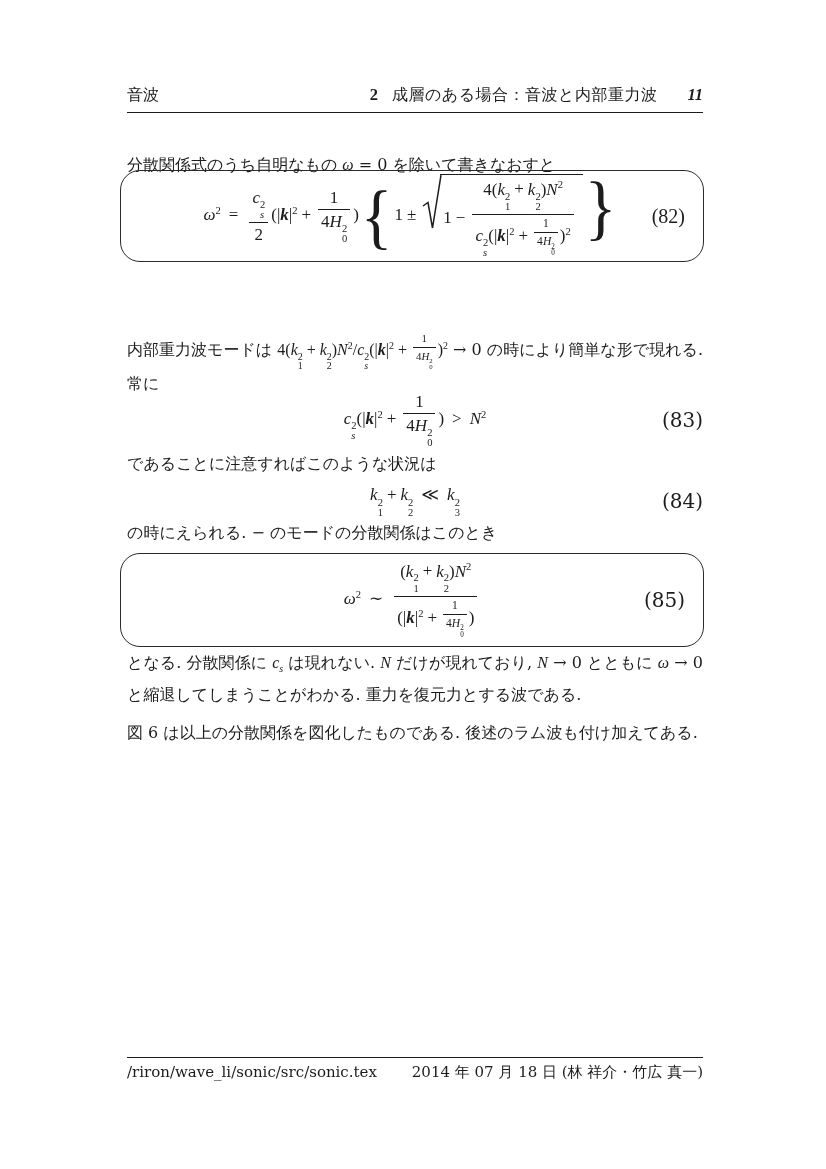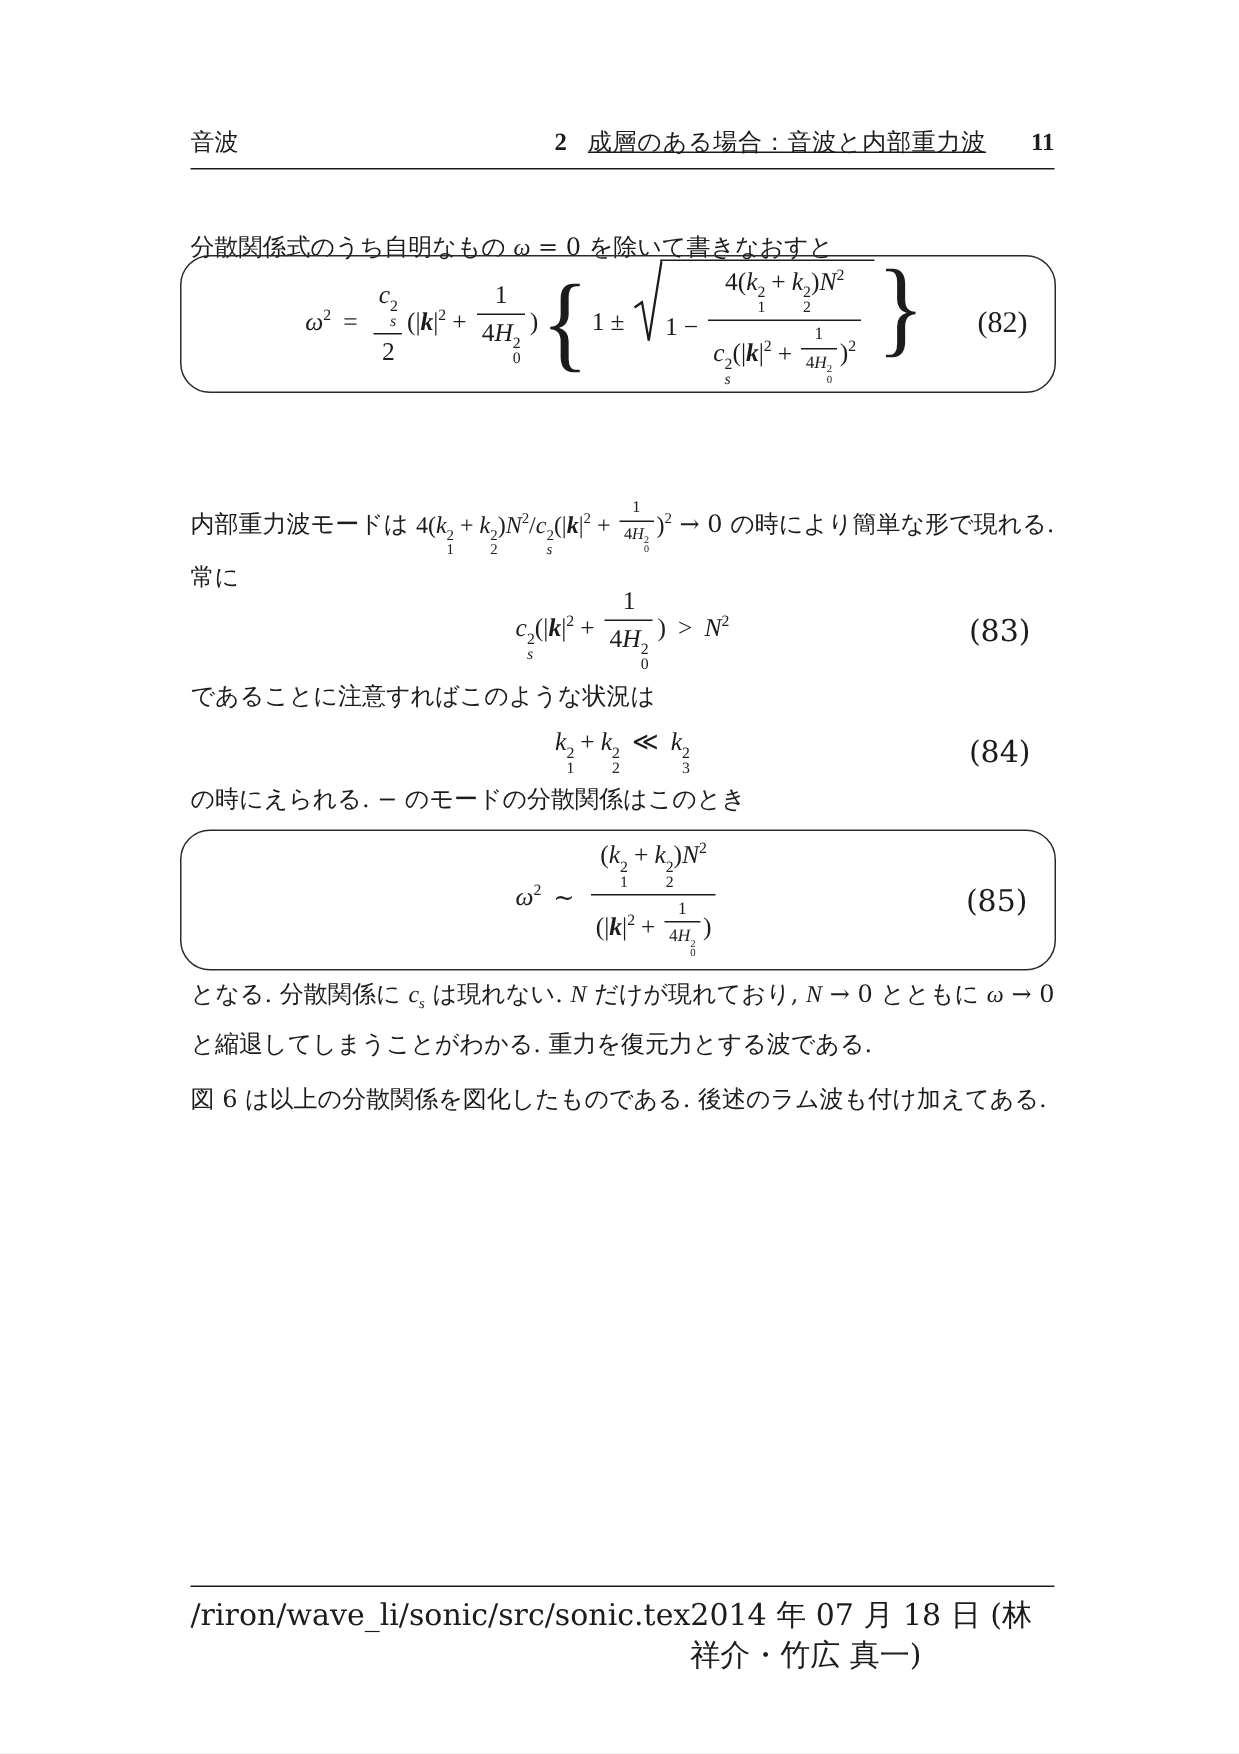--- a/index.html
+++ b/index.html
@@ -9,29 +9,29 @@
     font-family:"DejaVu Serif","Liberation Serif",serif;
   }
   
   .header {
     position:absolute; left:127px; width:576px; top:85px;
     display:flex; justify-content:space-between; align-items:baseline;
     font-family:"DejaVu Sans","Liberation Sans",sans-serif; font-size:16px;
   }
   .header-right { display:flex; align-items:baseline; gap:14px; }
   .hnum { font-family:"Liberation Serif","DejaVu Serif",serif; font-weight:bold; font-size:16.5px; }
-  .sec-title { font-weight:500; letter-spacing:0.5px;text-decoration:underline; }
-  .pageno { margin-left:16px; }
+  .sec-title { font-weight:500; letter-spacing:0.5px; }
+  .pageno { margin-left:16px;font-style:italic; }
   .rule { position:absolute; left:127px; width:576px; height:1px; background:#1c1c1c; }
   .rule-top { top:112px; }
   .rule-bottom { top:1057px; }
   .footer {
     position:absolute; left:127px; width:576px; top:1063px;
-    display:flex; align-items:baseline;
-    font-size:20px;
+    display:flex; justify-content:space-between; align-items:baseline;
+    font-size:15px;
   }
   
   .para {
     position:absolute; left:127px; width:576px; margin:0;
     font-size:16px; line-height:26px; text-align:justify;
   }
   
   .math { font-family:"Liberation Serif","DejaVu Serif",serif; white-space:nowrap; }
   .dmath { font-size:17px; }
   .mi  { font-style:italic; }
@@ -54,21 +54,21 @@
           height:66px; margin:0 2px; transform:scaleY(1.08); font-weight:300; }
   
   .eqbox {
     position:absolute; left:120px; width:584px; box-sizing:border-box;
     border:1.2px solid #2a2a2a; border-radius:20px;
     display:flex; align-items:center;
   }
   .eqrow { position:relative; width:100%; display:flex; justify-content:center; align-items:center; }
   .eqline { position:absolute; left:127px; width:576px; display:flex; justify-content:center; align-items:center; }
   .eqnum { position:absolute; right:18px; top:50%; transform:translateY(-50%); font-size:20px; }
-  .eqline .eqnum { right:16px; }
+  .eqline .eqnum { right:0; }
   .box82 { top:170px; height:92px; }
   .box85 { top:553px; height:94px; }
   .pos-p1 { top:152px; }
   .pos-p2 { top:274px; }
   .pos-p3 { top:332px; }
   .pos-eq83 { top:394px; height:52px; }
   .pos-p4 { top:451px; }
   .pos-eq84 { top:484px; height:34px; }
   .pos-p5 { top:520px; }
   .pos-p6 { top:650px; }

